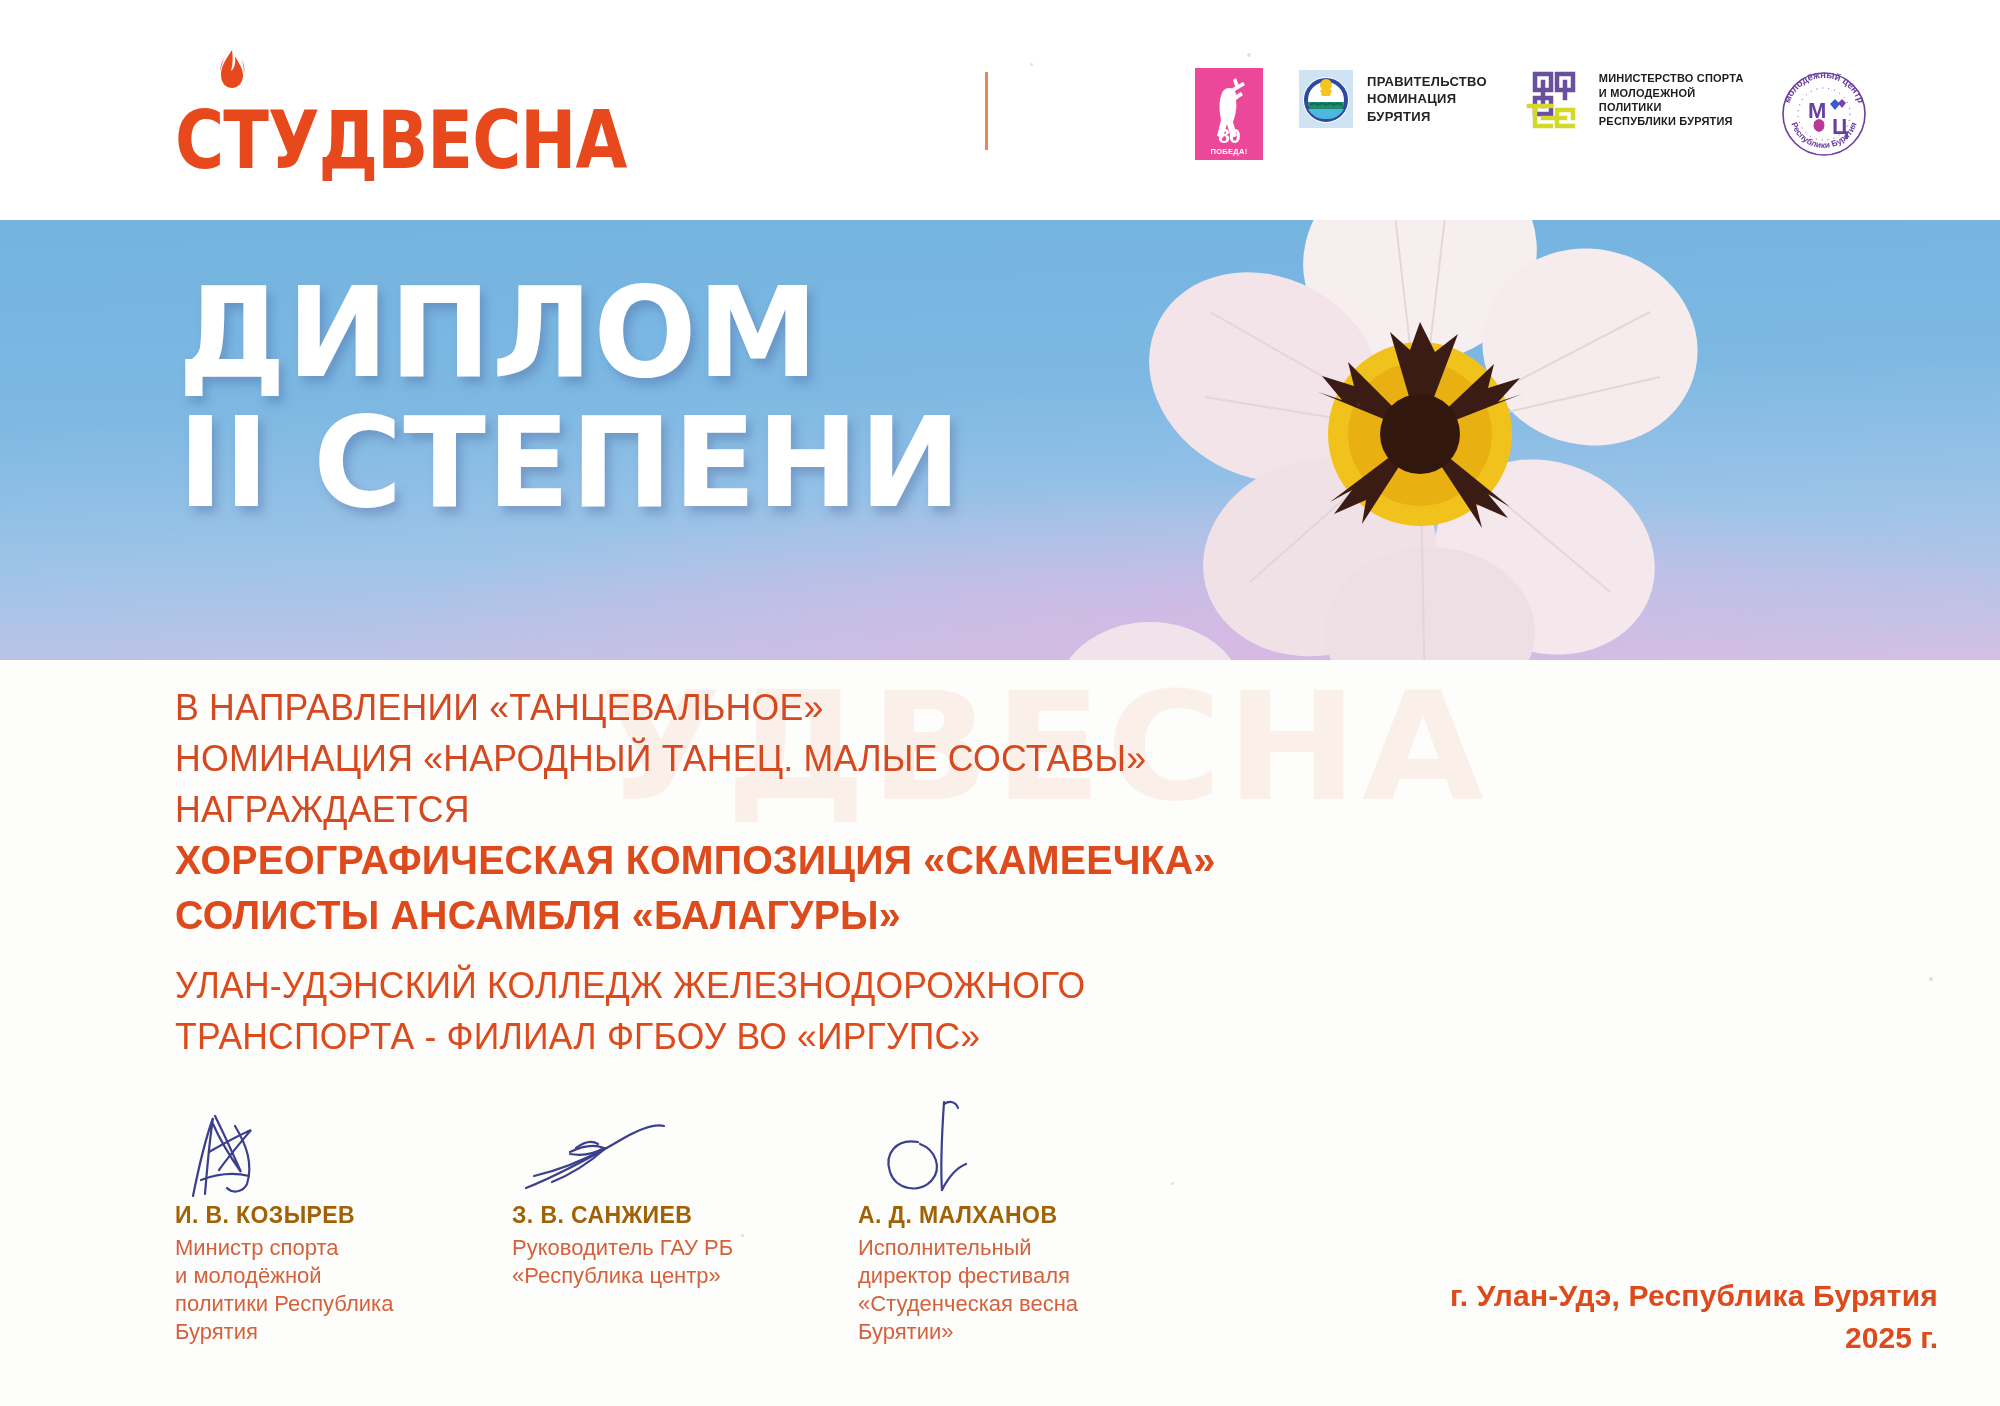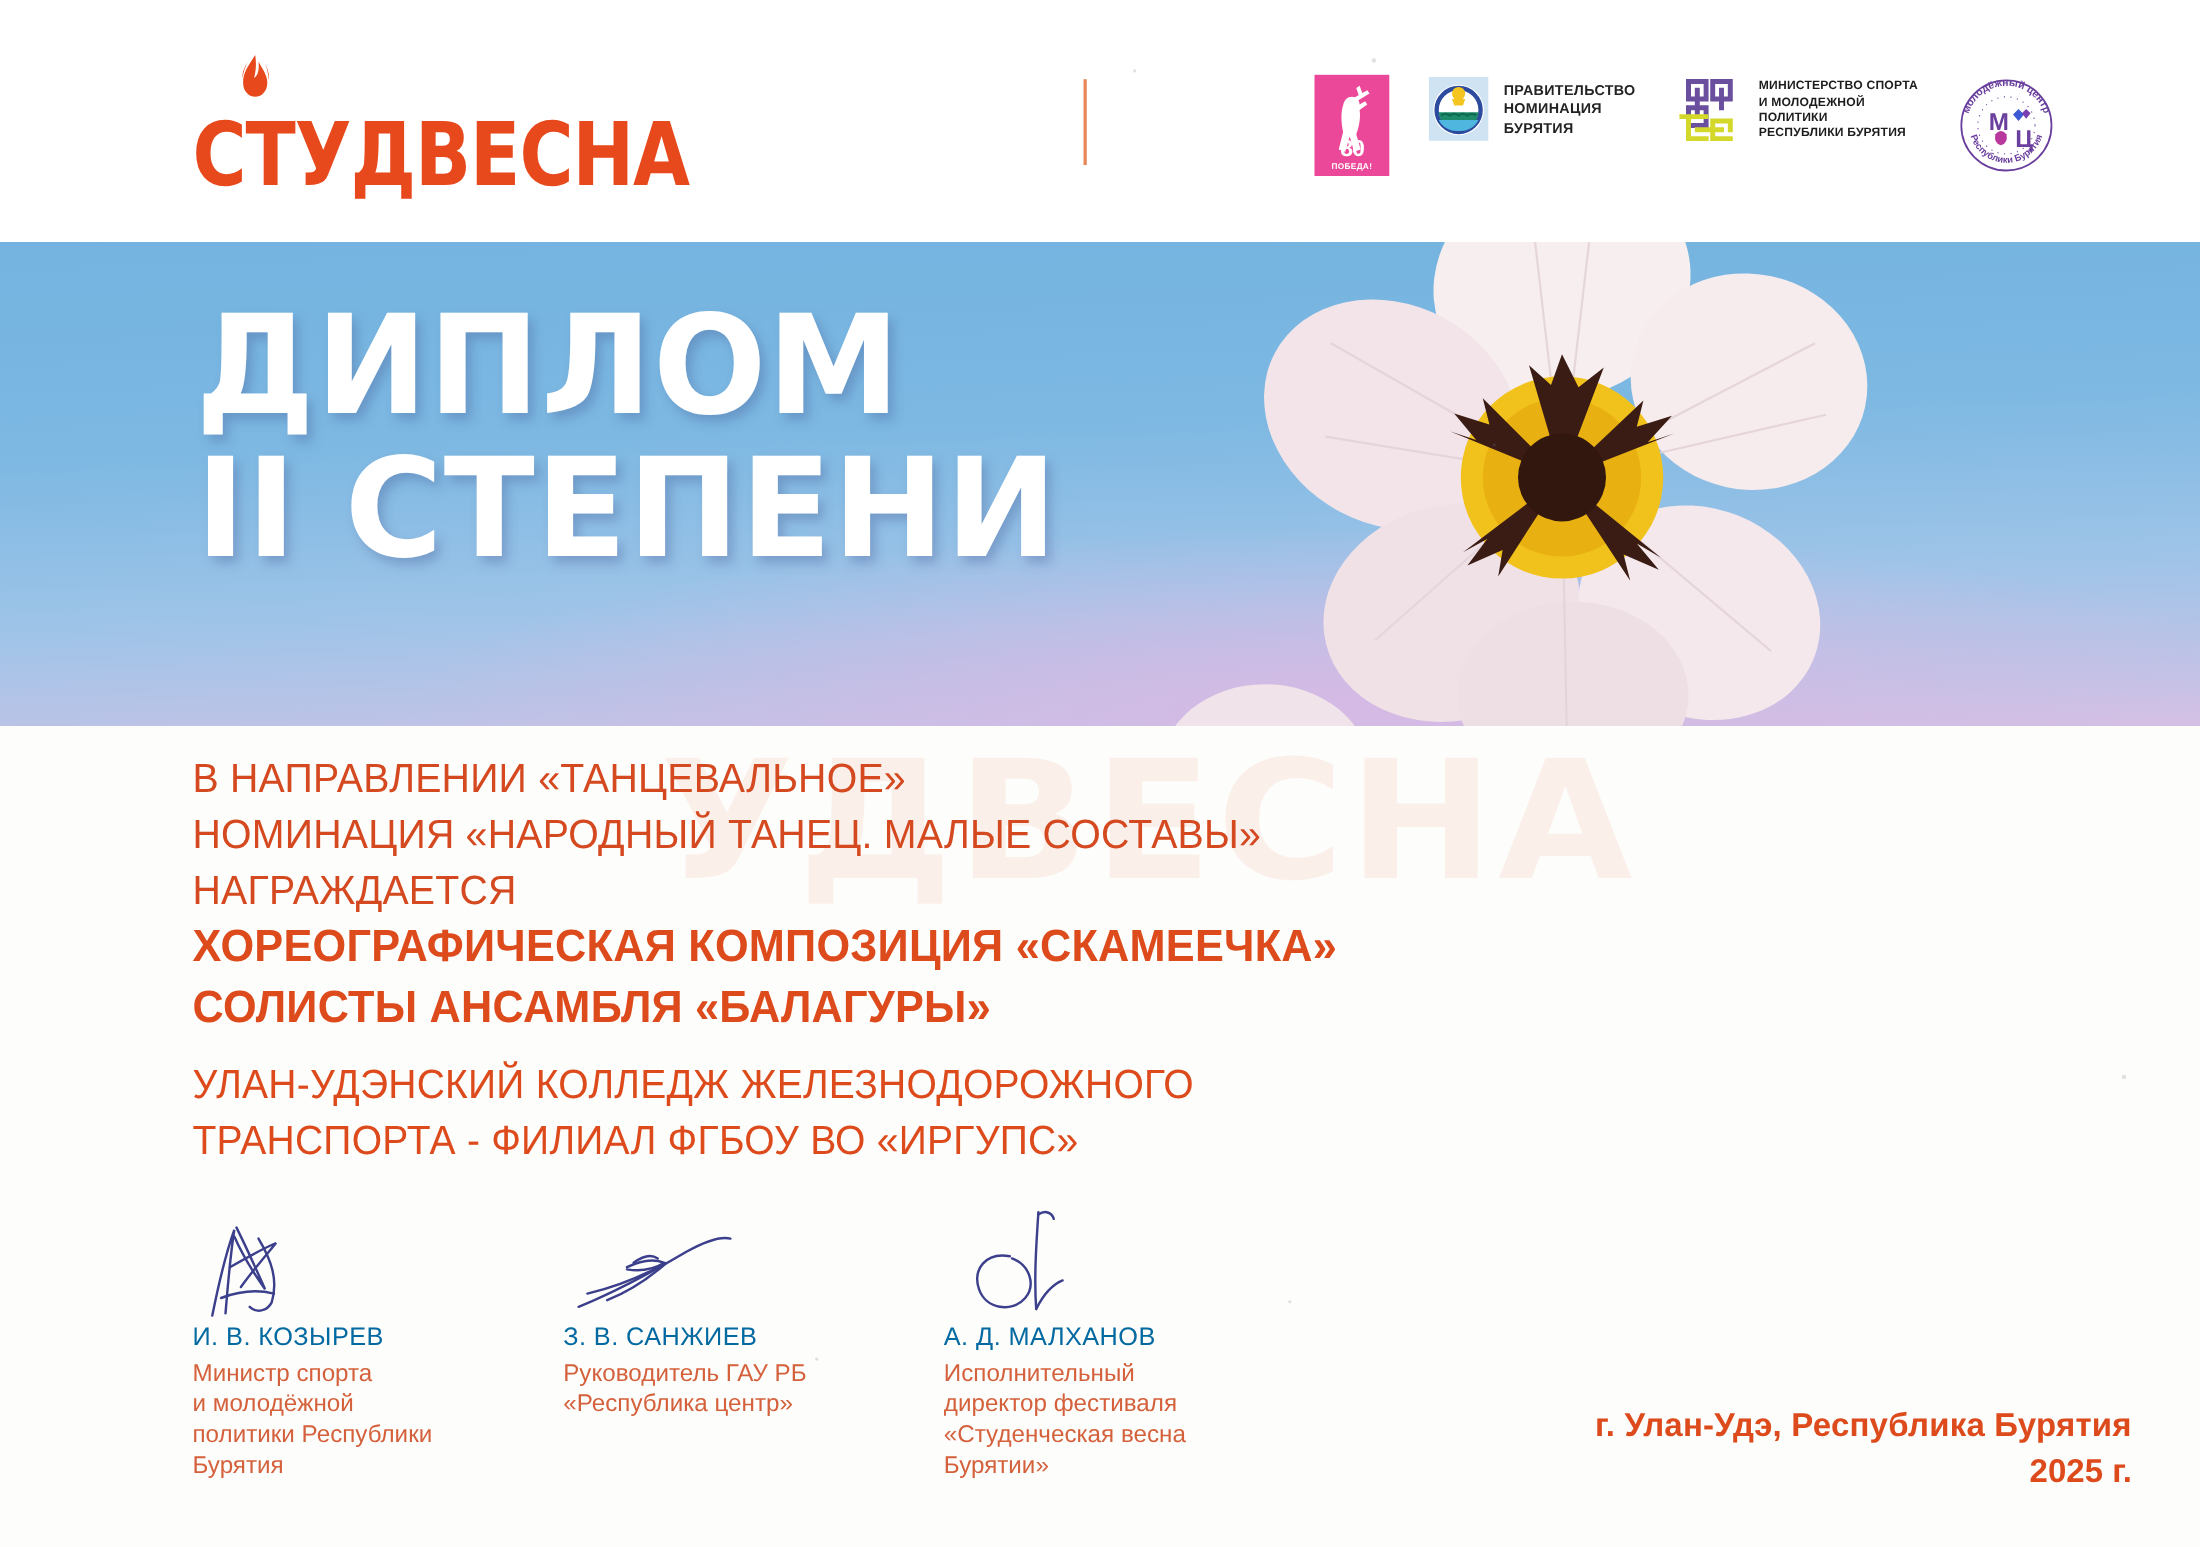--- a/index.html
+++ b/index.html
@@ -113,21 +113,21 @@
 
   
   .sigs { position:absolute; left:0; top:1092px; width:2000px; }
   .sig { position:absolute; width:300px; }
   .sig:nth-of-type(1){ left:175px; }
   .sig:nth-of-type(2){ left:512px; }
   .sig:nth-of-type(3){ left:858px; }
   .sig-mark { height:110px; position:relative; }
   .sig-mark svg { position:absolute; left:0; top:0; }
   .sig-name {
-    color:#0369a1; font-size:23px; font-weight:normal;
+    color:#a16207; font-size:23px; font-weight:bold;
     letter-spacing:0.4px; margin-bottom:5px; white-space:nowrap;
   }
   .sig-role { color:#d4613c; font-size:22px; line-height:1.28; }
 
   .place {
     position:absolute; right:62px; top:1279px;
     text-align:right; color:#dd4a1c;
   }
   .place-city { font-size:30px; font-weight:bold; letter-spacing:0.2px; }
   .place-year { font-size:30px; font-weight:bold; margin-top:8px; }
@@ -307,21 +307,21 @@
             <path d="M40 24 C50 44 58 62 66 80 C56 66 46 50 38 32"></path>
             <path d="M34 60 C48 52 62 44 76 38 C66 50 54 64 44 78"></path>
             <path d="M60 34 C72 54 78 72 72 92 C68 100 58 102 52 96"></path>
             <path d="M26 88 C42 82 58 80 74 84"></path>
           </g>
         </svg>
       </div>
       <div class="sig-name">И. В. КОЗЫРЕВ</div>
       <div class="sig-role" style="white-space:pre-line">Министр спорта
 и молодёжной
-политики Республики
+политики Республика
 Бурятия</div>
     </div>
 
     <div class="sig">
       <div class="sig-mark">
         <svg width="190" height="110" viewBox="0 0 190 110">
           <g fill="none" stroke="#3b3f8c" stroke-width="2.2" stroke-linecap="round">
             <path d="M14 96 C44 84 78 66 112 46 C130 36 144 32 152 34"></path>
             <path d="M22 84 C48 78 72 68 94 56 C78 70 60 82 40 90"></path>
             <path d="M58 60 C70 54 82 52 92 56 C82 62 70 64 58 62"></path>

